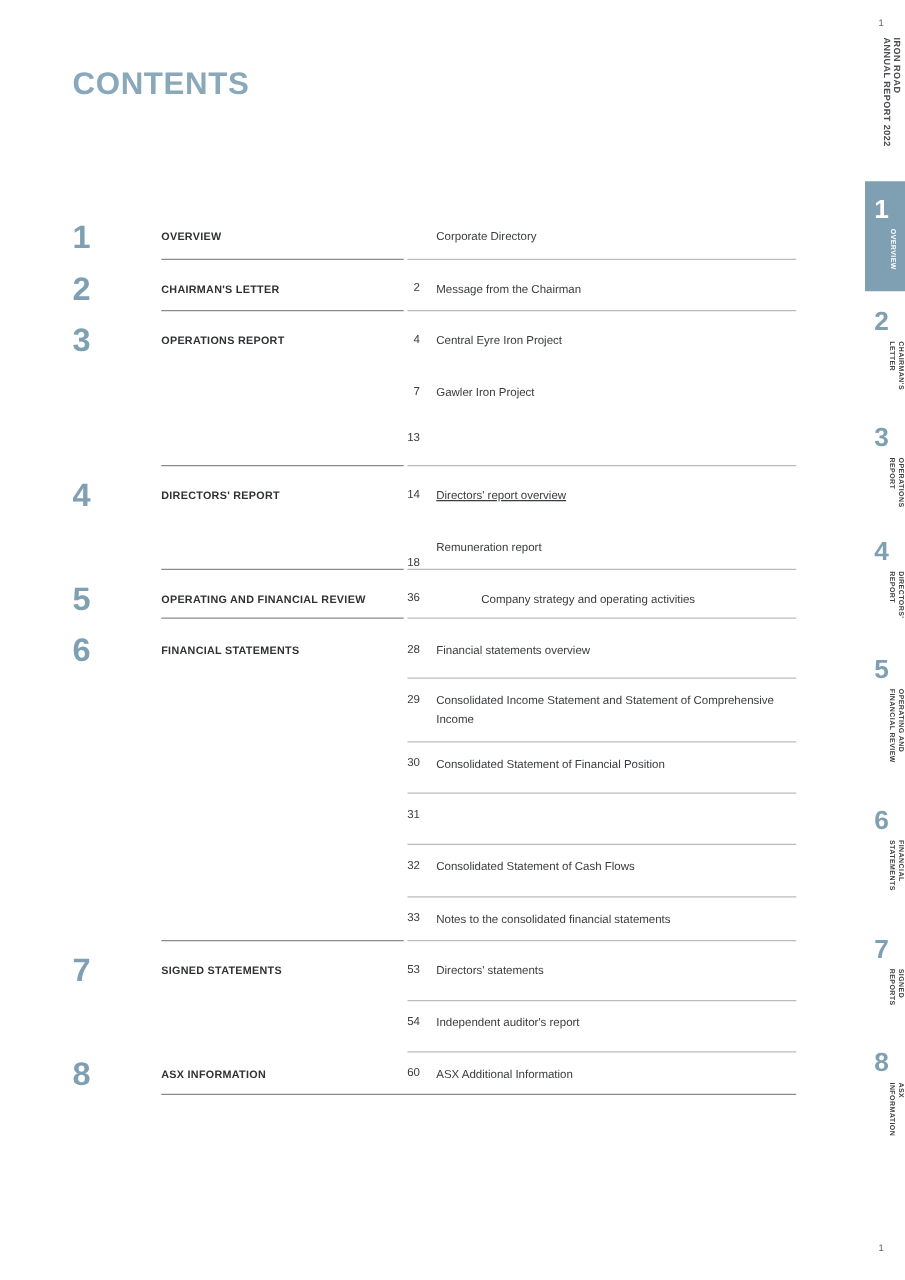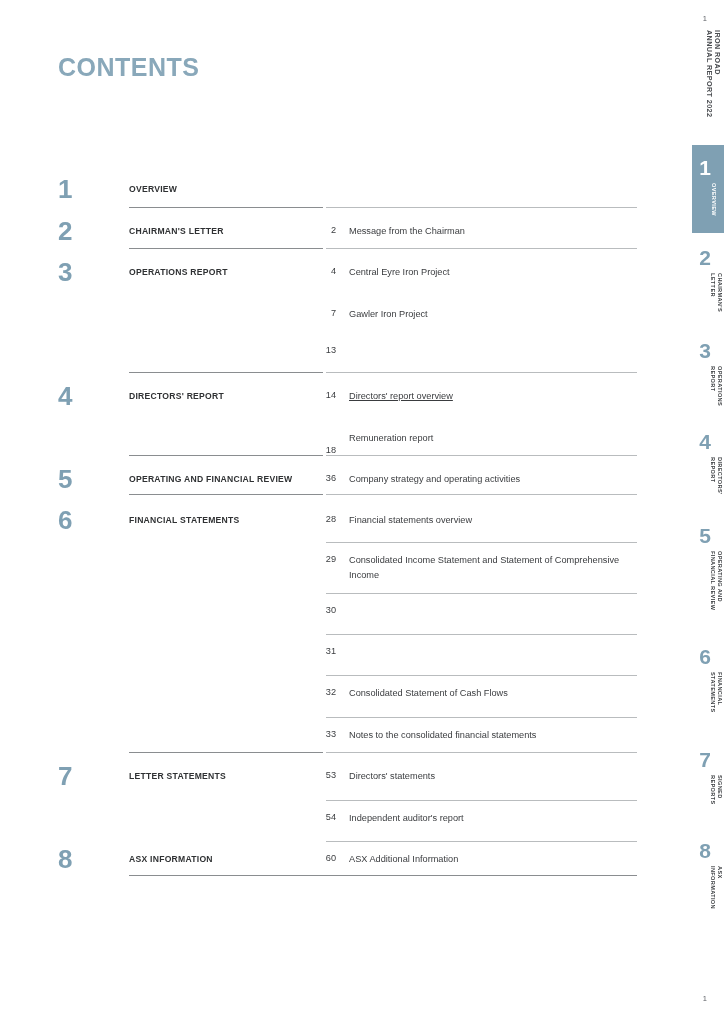--- a/index.html
+++ b/index.html
@@ -202,20 +202,21 @@
     <div class="rh-line2">ANNUAL REPORT 2022</div>
   </div>
 </div>
 
 <div class="page-title">CONTENTS</div>
 
 <div class="toc" id="toc">
     <div class="toc-row" style="top: 182px; height: 30px;">
       <div class="toc-num" style="top: -6px;">1</div>
       <div class="toc-section" style="top: 2px;">OVERVIEW</div>
+      <div class="toc-title" style="top: 0px;">Corporate Directory</div>
     </div>
     <div class="rule rule-major-left" style="top: 207px;"></div>
     <div class="rule rule-major-right" style="top: 207px;"></div>
     <div class="toc-row" style="top: 224px; height: 30px;">
       <div class="toc-num" style="top: -6px;">2</div>
       <div class="toc-section" style="top: 2px;">CHAIRMAN'S LETTER</div>
       <div class="toc-page" style="top: 1px;">2</div>
       <div class="toc-title" style="top: 0px;">Message from the Chairman</div>
     </div>
     <div class="rule rule-major-left" style="top: 248px;"></div>
@@ -244,58 +245,59 @@
     <div class="toc-row" style="top: 431px; height: 30px;">
       <div class="toc-page" style="top: 14px;">18</div>
       <div class="toc-title" style="top: 0px;">Remuneration report</div>
     </div>
     <div class="rule rule-major-left" style="top: 455px;"></div>
     <div class="rule rule-major-right" style="top: 455px;"></div>
     <div class="toc-row" style="top: 472px; height: 30px;">
       <div class="toc-num" style="top: -6px;">5</div>
       <div class="toc-section" style="top: 2px;">OPERATING AND FINANCIAL REVIEW</div>
       <div class="toc-page" style="top: 1px;">36</div>
-      <div class="toc-title" style="top: 0px;">Company strategy and operating activities</div>
+      <div class="toc-title" style="top: 0px; margin-left: 36px;">Company strategy and operating activities</div>
     </div>
     <div class="rule rule-major-left" style="top: 494px;"></div>
     <div class="rule rule-major-right" style="top: 494px;"></div>
     <div class="toc-row" style="top: 513px; height: 30px;">
       <div class="toc-num" style="top: -6px;">6</div>
       <div class="toc-section" style="top: 2px;">FINANCIAL STATEMENTS</div>
       <div class="toc-page" style="top: 1px;">28</div>
       <div class="toc-title" style="top: 0px;">Financial statements overview</div>
     </div>
     <div class="rule rule-minor-right" style="top: 542px;"></div>
     <div class="toc-row" style="top: 553px; height: 30px;">
       <div class="toc-page" style="top: 1px;">29</div>
       <div class="toc-title" style="top: 0px;">Consolidated Income Statement and Statement of Comprehensive Income</div>
     </div>
     <div class="rule rule-minor-right" style="top: 593px;"></div>
     <div class="toc-row" style="top: 604px; height: 30px;">
       <div class="toc-page" style="top: 1px;">30</div>
+      <div class="toc-title" style="top: 0px;">Consolidated Statement of Financial Position</div>
     </div>
     <div class="rule rule-minor-right" style="top: 634px;"></div>
     <div class="toc-row" style="top: 645px; height: 30px;">
       <div class="toc-page" style="top: 1px;">31</div>
     </div>
     <div class="rule rule-minor-right" style="top: 675px;"></div>
     <div class="toc-row" style="top: 686px; height: 30px;">
       <div class="toc-page" style="top: 1px;">32</div>
       <div class="toc-title" style="top: 0px;">Consolidated Statement of Cash Flows</div>
     </div>
     <div class="rule rule-minor-right" style="top: 717px;"></div>
     <div class="toc-row" style="top: 728px; height: 30px;">
       <div class="toc-page" style="top: 1px;">33</div>
       <div class="toc-title" style="top: 0px;">Notes to the consolidated financial statements</div>
     </div>
     <div class="rule rule-major-left" style="top: 752px;"></div>
     <div class="rule rule-major-right" style="top: 752px;"></div>
     <div class="toc-row" style="top: 769px; height: 30px;">
       <div class="toc-num" style="top: -6px;">7</div>
-      <div class="toc-section" style="top: 2px;">LETTER STATEMENTS</div>
+      <div class="toc-section" style="top: 2px;">SIGNED STATEMENTS</div>
       <div class="toc-page" style="top: 1px;">53</div>
       <div class="toc-title" style="top: 0px;">Directors' statements</div>
     </div>
     <div class="rule rule-minor-right" style="top: 800px;"></div>
     <div class="toc-row" style="top: 811px; height: 30px;">
       <div class="toc-page" style="top: 1px;">54</div>
       <div class="toc-title" style="top: 0px;">Independent auditor's report</div>
     </div>
     <div class="rule rule-minor-right" style="top: 841px;"></div>
     <div class="toc-row" style="top: 852px; height: 30px;">

